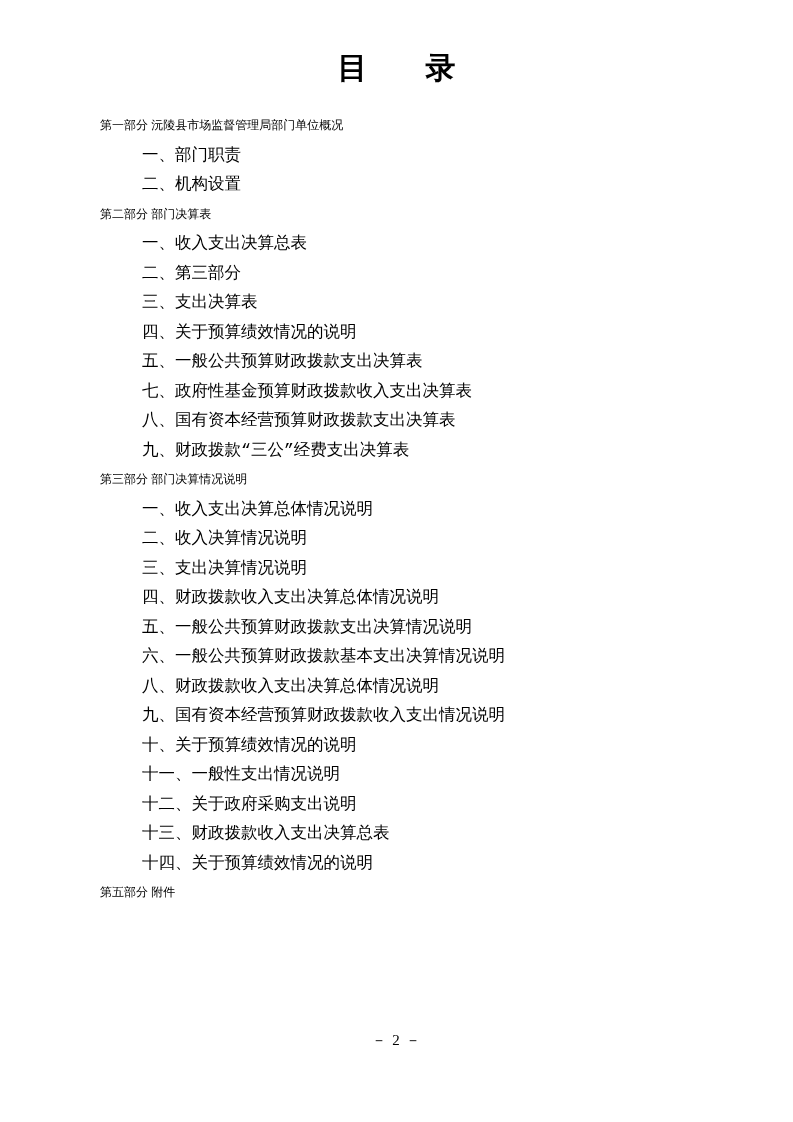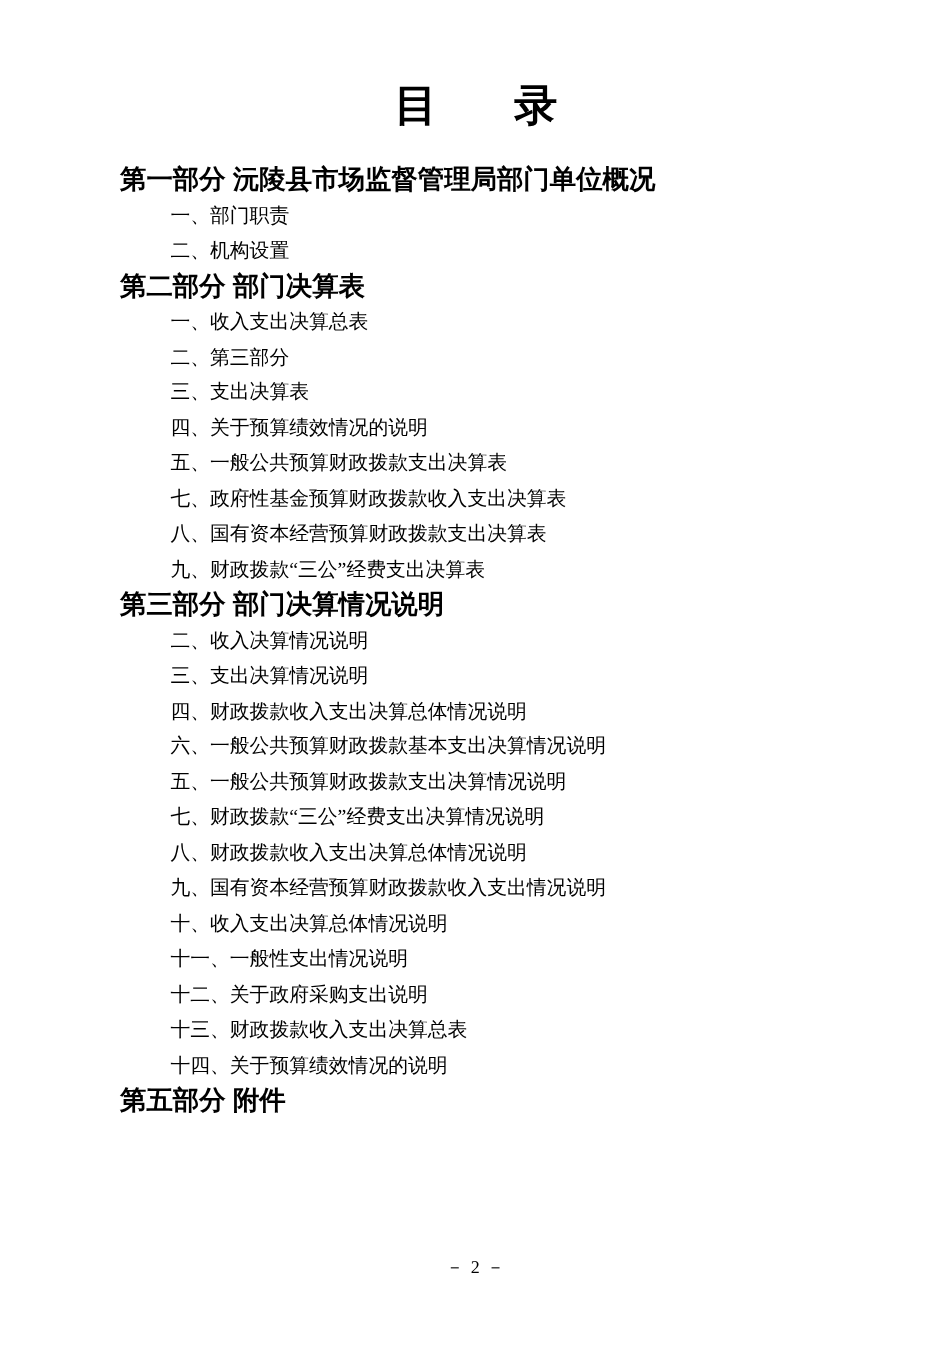--- a/index.html
+++ b/index.html
@@ -19,42 +19,42 @@
     position: relative;
     width: 793px;
     height: 1122px;
     box-sizing: border-box;
     padding: 0;
   }
   .doc-title {
     text-align: center;
     font-family: "Liberation Sans", "DejaVu Sans", sans-serif;
     font-weight: bold;
-    font-size: 36px;
+    font-size: 30px;
     letter-spacing: 14px;
-    margin: 16px;
+    margin: 0;
     padding-top: 48px;
     padding-left: 14px;
   }
   .toc {
     margin: 0;
     padding: 0;
     list-style: none;
     margin-top: 22px;
   }
   .toc-part {
     font-family: "Liberation Sans", "DejaVu Sans", sans-serif;
-    font-weight: bold;
-    font-size: 22px;
+    font-weight: normal;
+    font-size: 12px;
     padding-left: 100px;
     line-height: 29.5px;
     white-space: nowrap;
   }
   .toc-item {
-    font-family: Liberation Serif, serif;
+    font-family: Liberation Mono, monospace;
     font-size: 16.5px;
     padding-left: 142px;
     line-height: 29.5px;
     white-space: nowrap;
   }
   .page-number {
     position: absolute;
     bottom: 72px;
     left: 0;
     width: 793px;
@@ -78,29 +78,29 @@
       <li class="toc-part">第二部分  部门决算表</li>
       <li class="toc-item">一、收入支出决算总表</li>
       <li class="toc-item">二、第三部分</li>
       <li class="toc-item">三、支出决算表</li>
       <li class="toc-item">四、关于预算绩效情况的说明</li>
       <li class="toc-item">五、一般公共预算财政拨款支出决算表</li>
       <li class="toc-item">七、政府性基金预算财政拨款收入支出决算表</li>
       <li class="toc-item">八、国有资本经营预算财政拨款支出决算表</li>
       <li class="toc-item">九、财政拨款“三公”经费支出决算表</li>
       <li class="toc-part">第三部分  部门决算情况说明</li>
+      <li class="toc-item">一、收入支出决算总体情况说明</li>
       <li class="toc-item">二、收入决算情况说明</li>
       <li class="toc-item">三、支出决算情况说明</li>
       <li class="toc-item">四、财政拨款收入支出决算总体情况说明</li>
+      <li class="toc-item">五、一般公共预算财政拨款支出决算情况说明</li>
       <li class="toc-item">六、一般公共预算财政拨款基本支出决算情况说明</li>
-      <li class="toc-item">五、一般公共预算财政拨款支出决算情况说明</li>
-      <li class="toc-item">七、财政拨款“三公”经费支出决算情况说明</li>
       <li class="toc-item">八、财政拨款收入支出决算总体情况说明</li>
       <li class="toc-item">九、国有资本经营预算财政拨款收入支出情况说明</li>
-      <li class="toc-item">十、收入支出决算总体情况说明</li>
+      <li class="toc-item">十、关于预算绩效情况的说明</li>
       <li class="toc-item">十一、一般性支出情况说明</li>
       <li class="toc-item">十二、关于政府采购支出说明</li>
       <li class="toc-item">十三、财政拨款收入支出决算总表</li>
       <li class="toc-item">十四、关于预算绩效情况的说明</li>
       <li class="toc-part">第五部分  附件</li>
     </ul>
 
   <div class="page-number">－ 2 －</div>
 
 </div>

